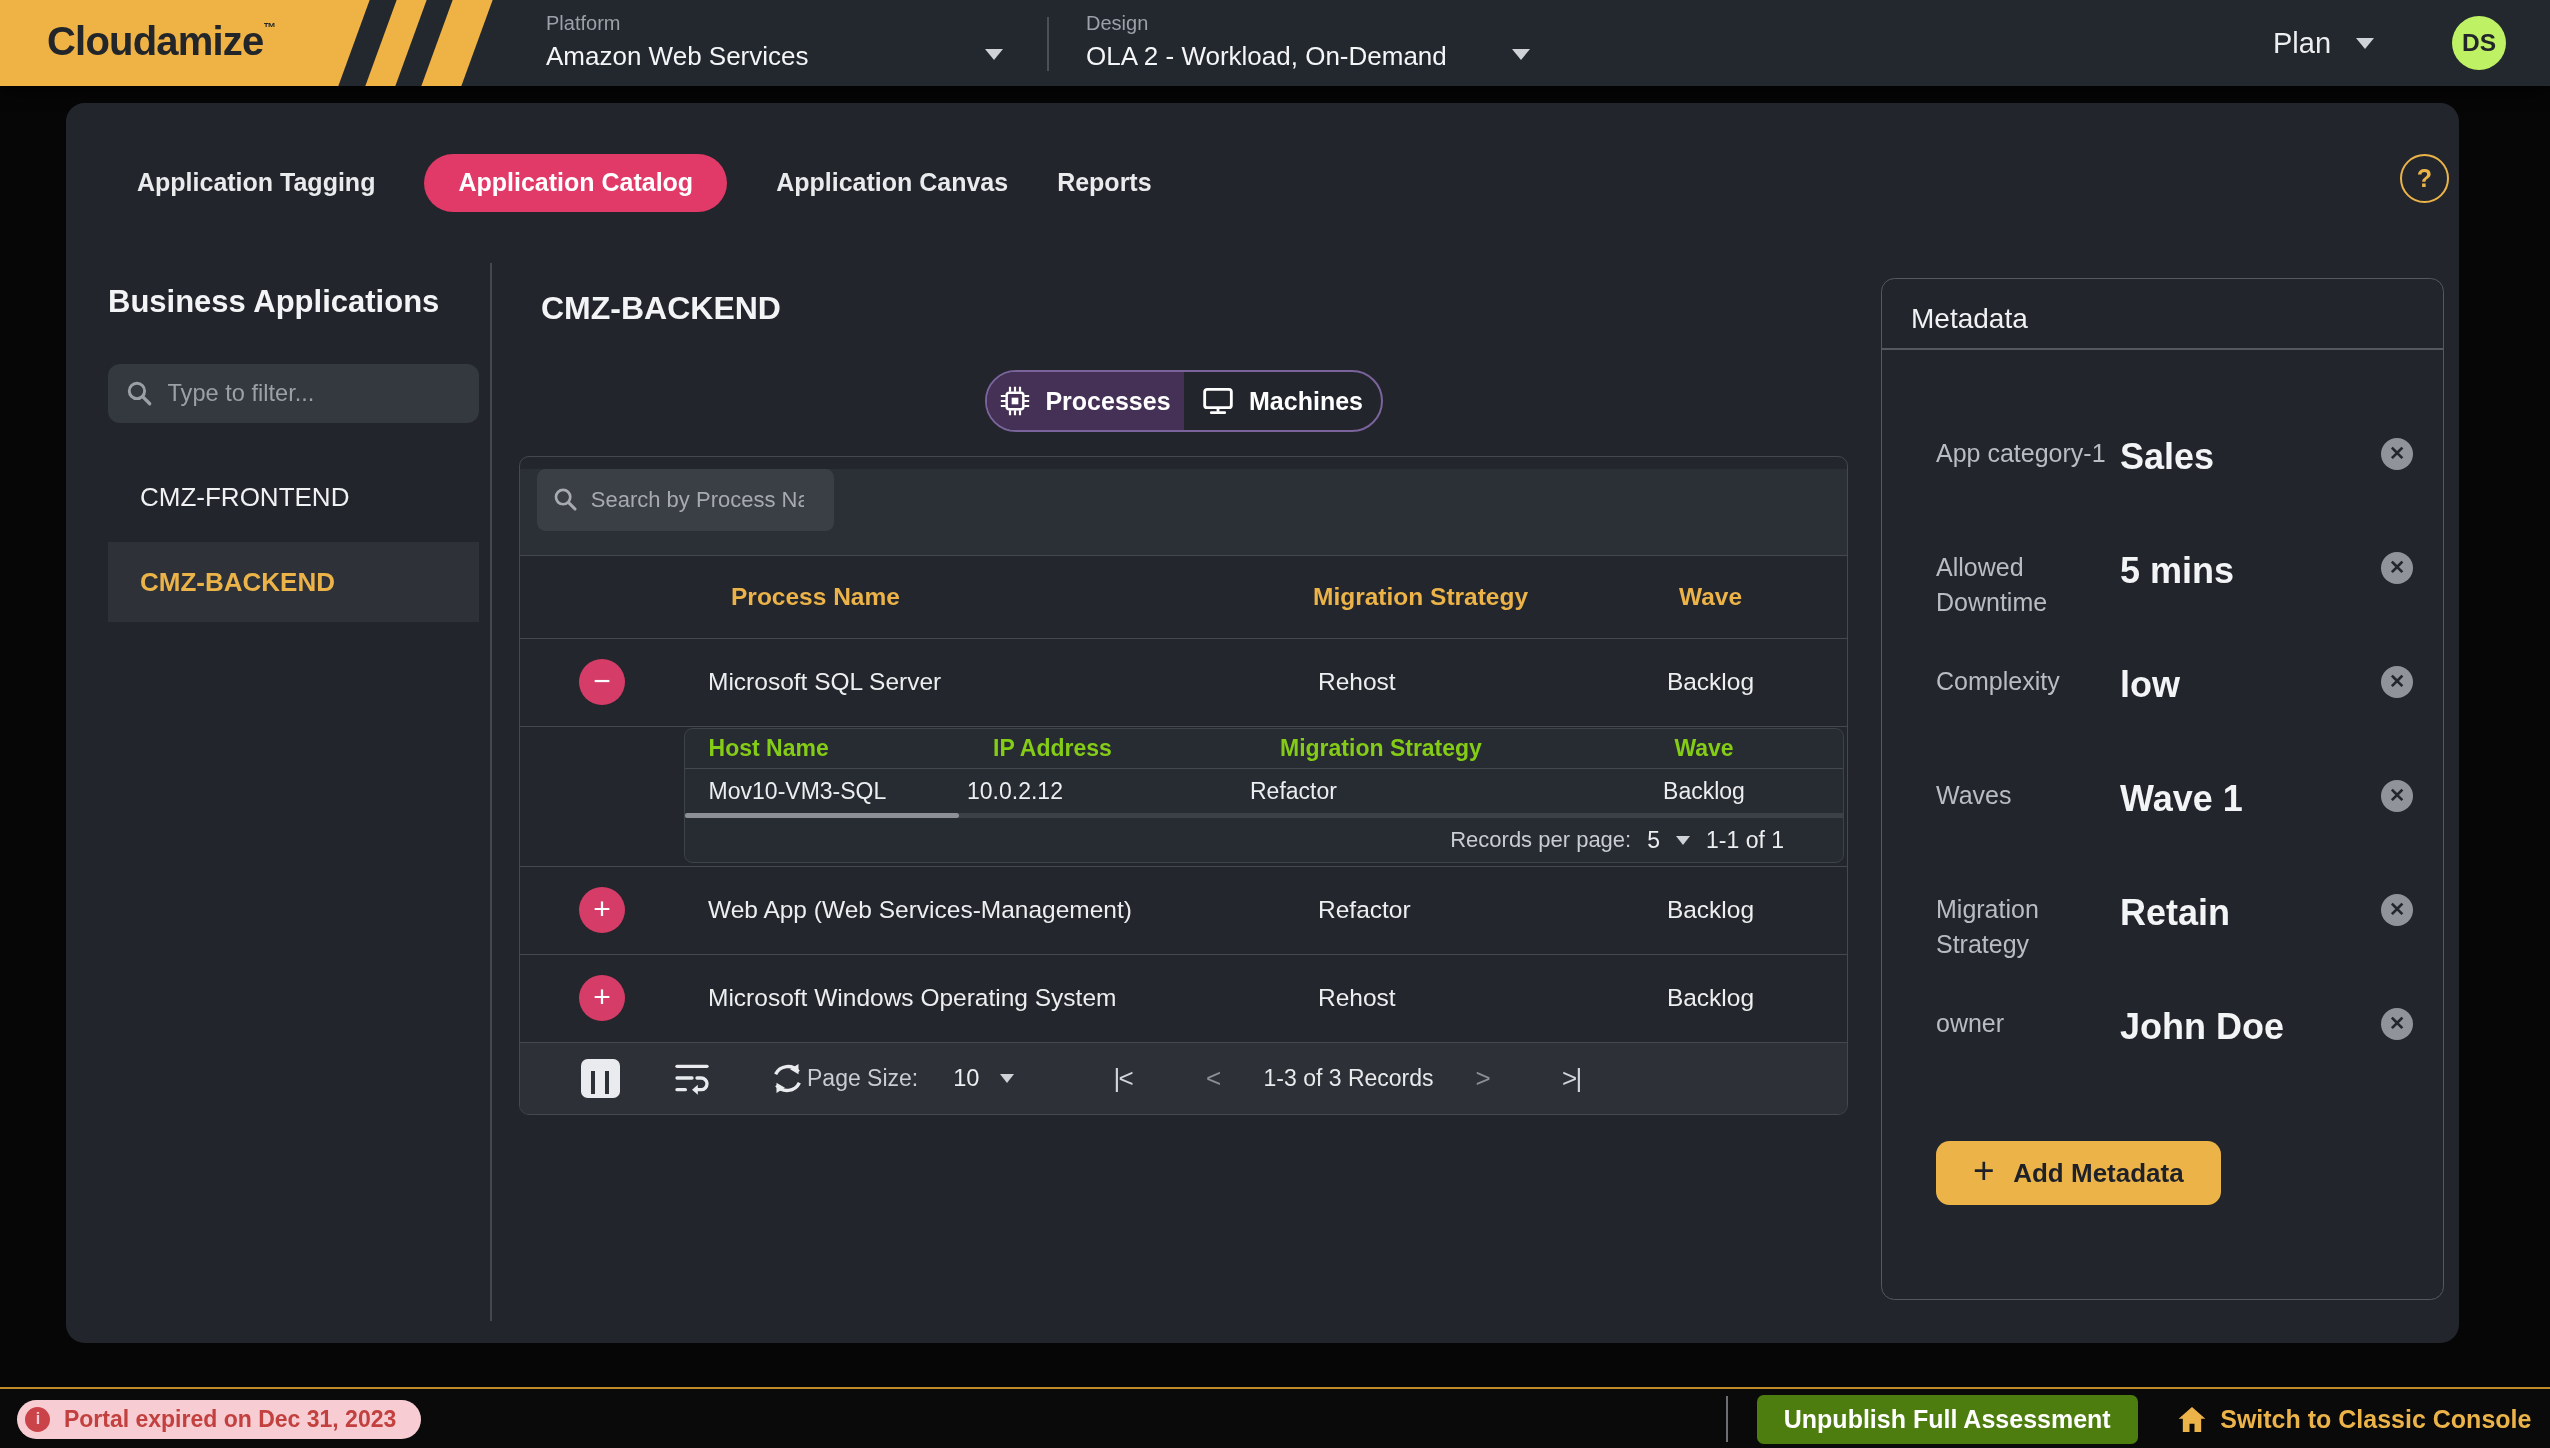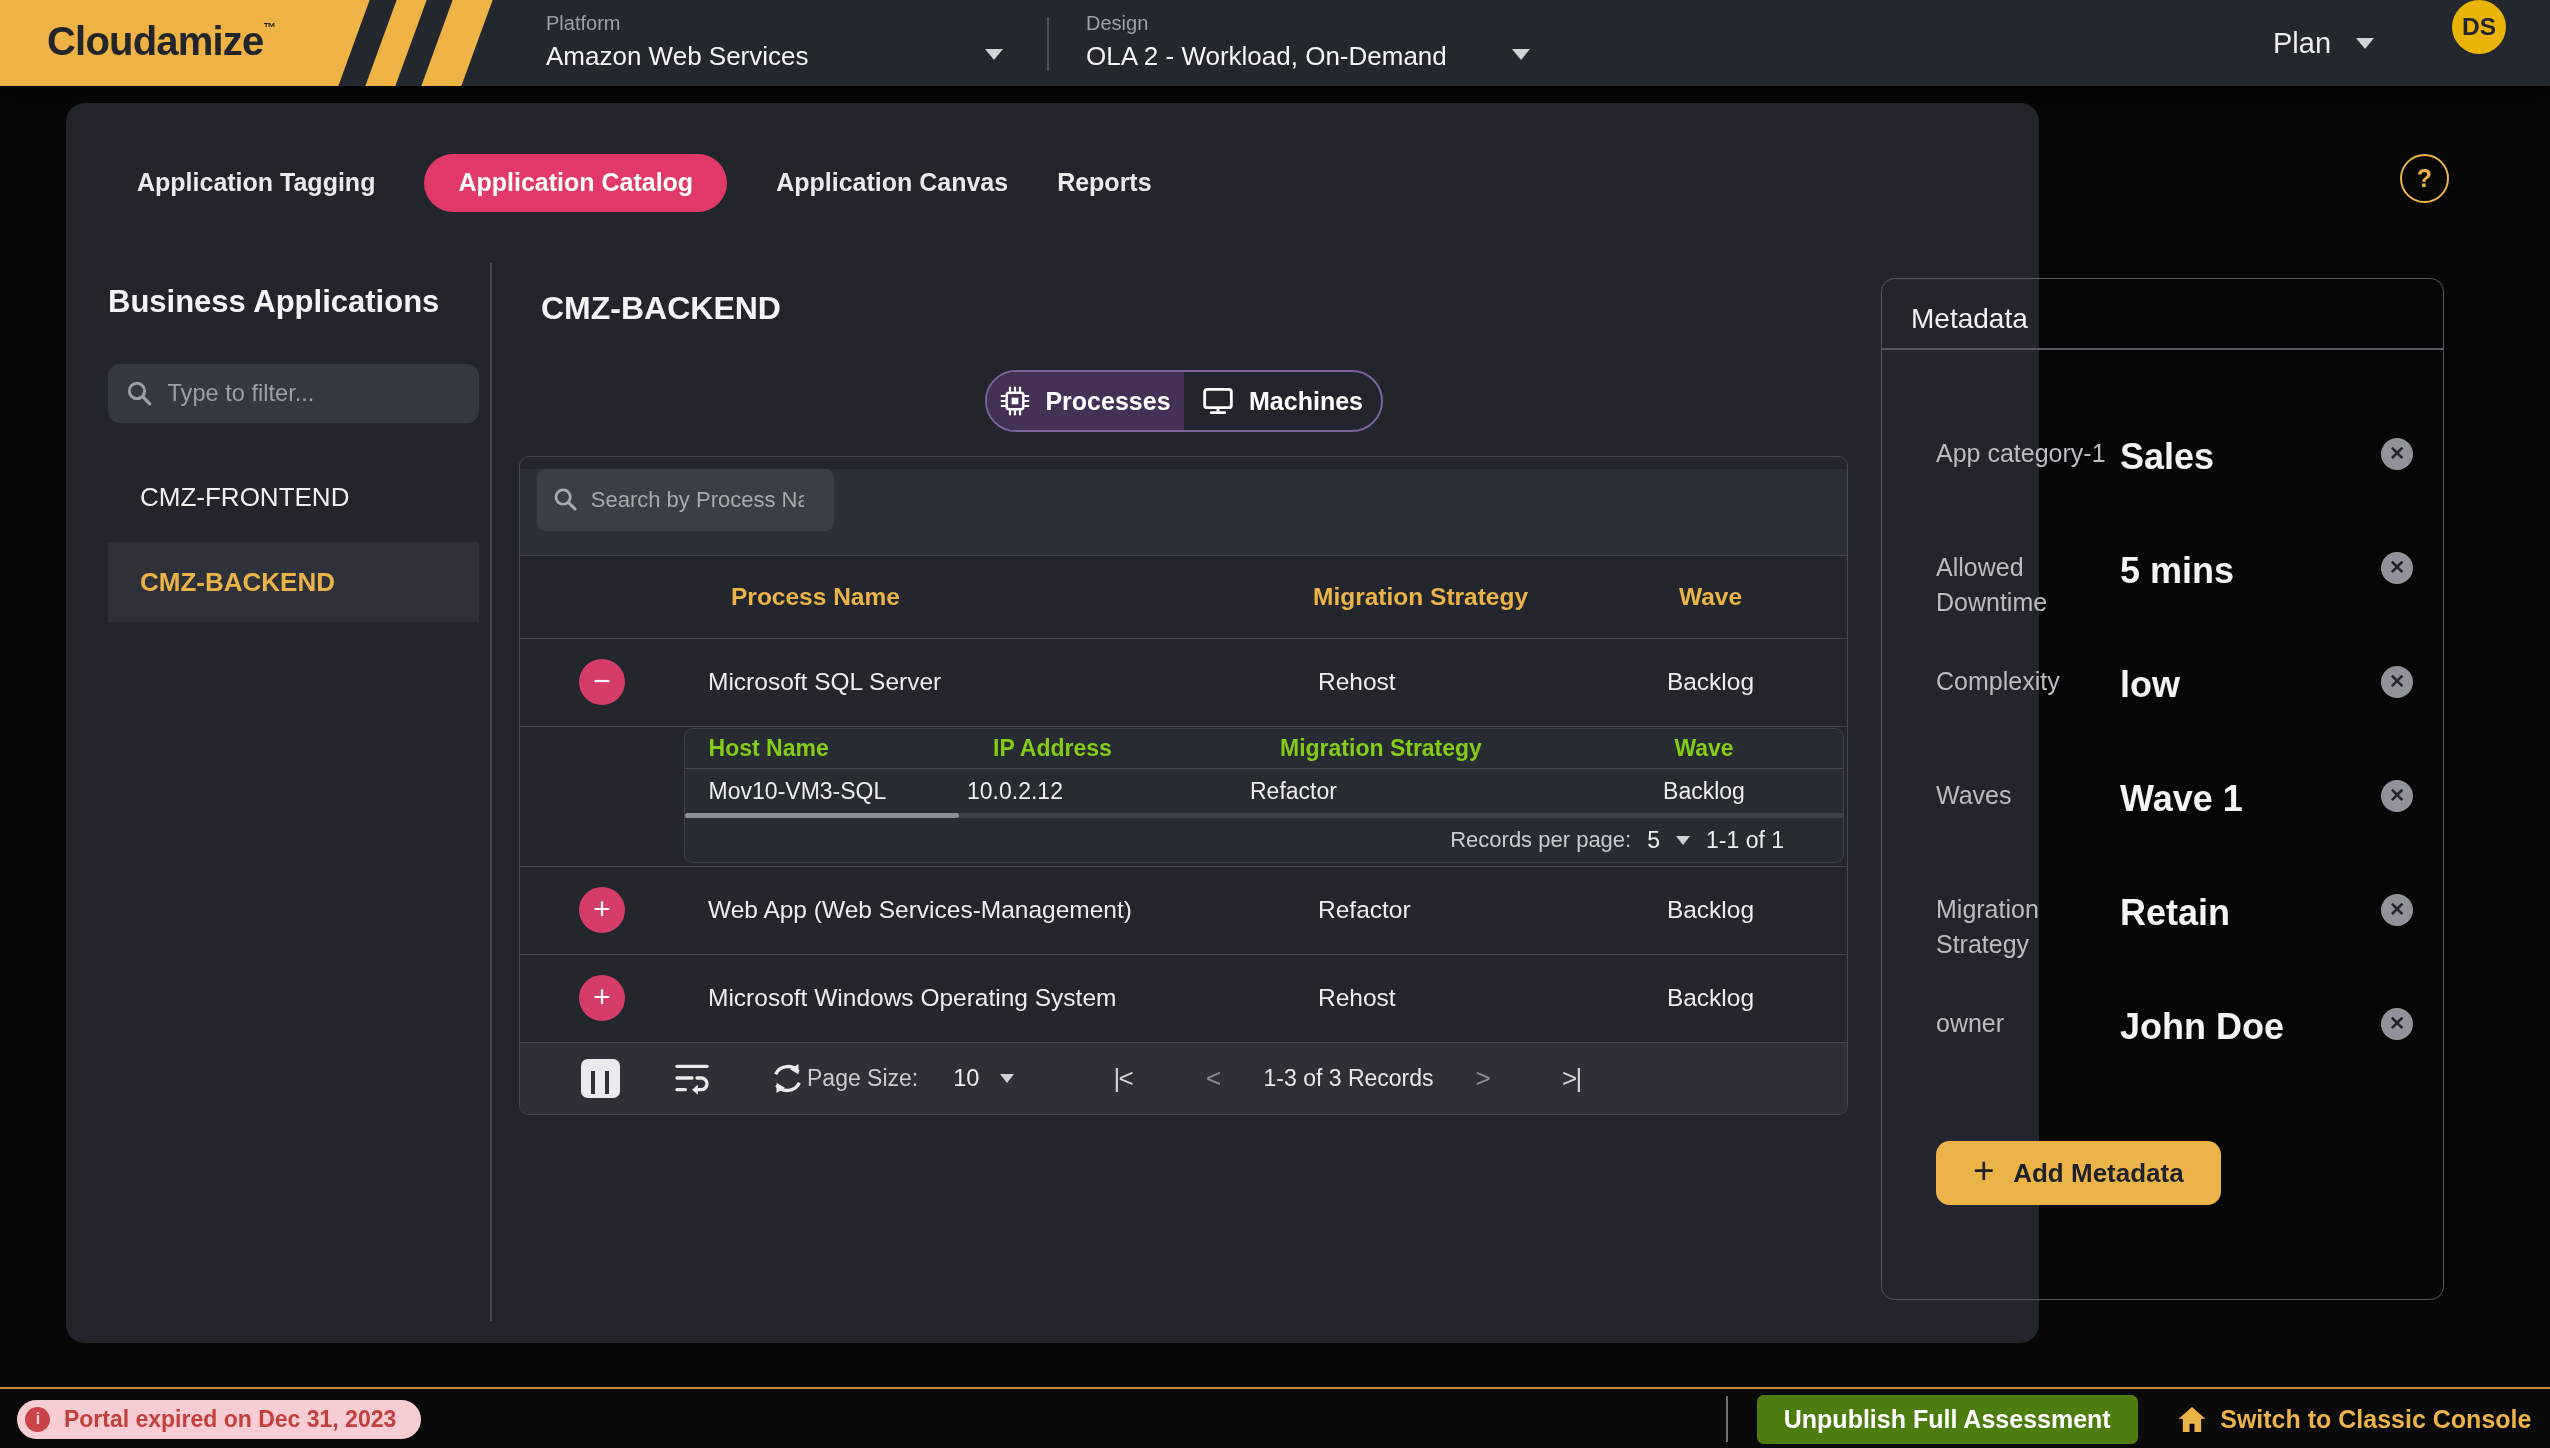--- a/index.html
+++ b/index.html
@@ -24,26 +24,26 @@
   .caret { width:0; height:0; border-left:9.3px solid transparent; border-right:9.3px solid transparent;
            border-top:11.8px solid #cfd2d6; }
   .hsel .caret { position:absolute; }
   .hsel.platform { left:546px; width:472px; }
   .hsel.platform .caret { left:439px; top:37px; }
   .hsel.design { left:1086px; width:455px; }
   .hsel.design .caret { left:426px; top:37px; }
   .hdivider { position:absolute; left:1047px; top:17px; width:1.7px; height:54px; background:#4c5056; }
   .plan { position:absolute; left:2273px; top:0; height:86px; display:flex; align-items:center; gap:25px;
           color:#eceef0; font-size:29px; cursor:pointer; }
-  .avatar { position:absolute; left:2452px; top:0; width:54px; height:54px; border-radius:50%;
-            background:#eab308; color:#22262b; font-weight:700; font-size:24.5px;
+  .avatar { position:absolute; left:2452px; top:16px; width:54px; height:54px; border-radius:50%;
+            background:#bef264; color:#22262b; font-weight:700; font-size:24.5px;
             display:flex; align-items:center; justify-content:center; cursor:pointer; }
 
   
-  .card { position:absolute; left:66px; top:103px; width:1973px; height:1240px;
+  .card { position:absolute; left:66px; top:103px; width:2393px; height:1240px;
           background:#22262c; border-radius:18.6px; }
 
   .tabs { position:absolute; left:71px; top:51px; display:flex; align-items:center; gap:49px; }
   .tab { font-size:25px; font-weight:600; color:#e9ebed; padding:14.3px 0; cursor:pointer; white-space:nowrap; }
   .tab.active { background:#e23a68; color:#ffffff; padding:14.3px 34px; border-radius:34px; }
   .help { position:absolute; left:2334px; top:51px; width:49px; height:49px; border-radius:50%;
           background:transparent; border:2.5px solid #ecb349; color:#ecb349; font-size:25px; font-weight:700;
           display:flex; align-items:center; justify-content:center; cursor:pointer; }
 
   

